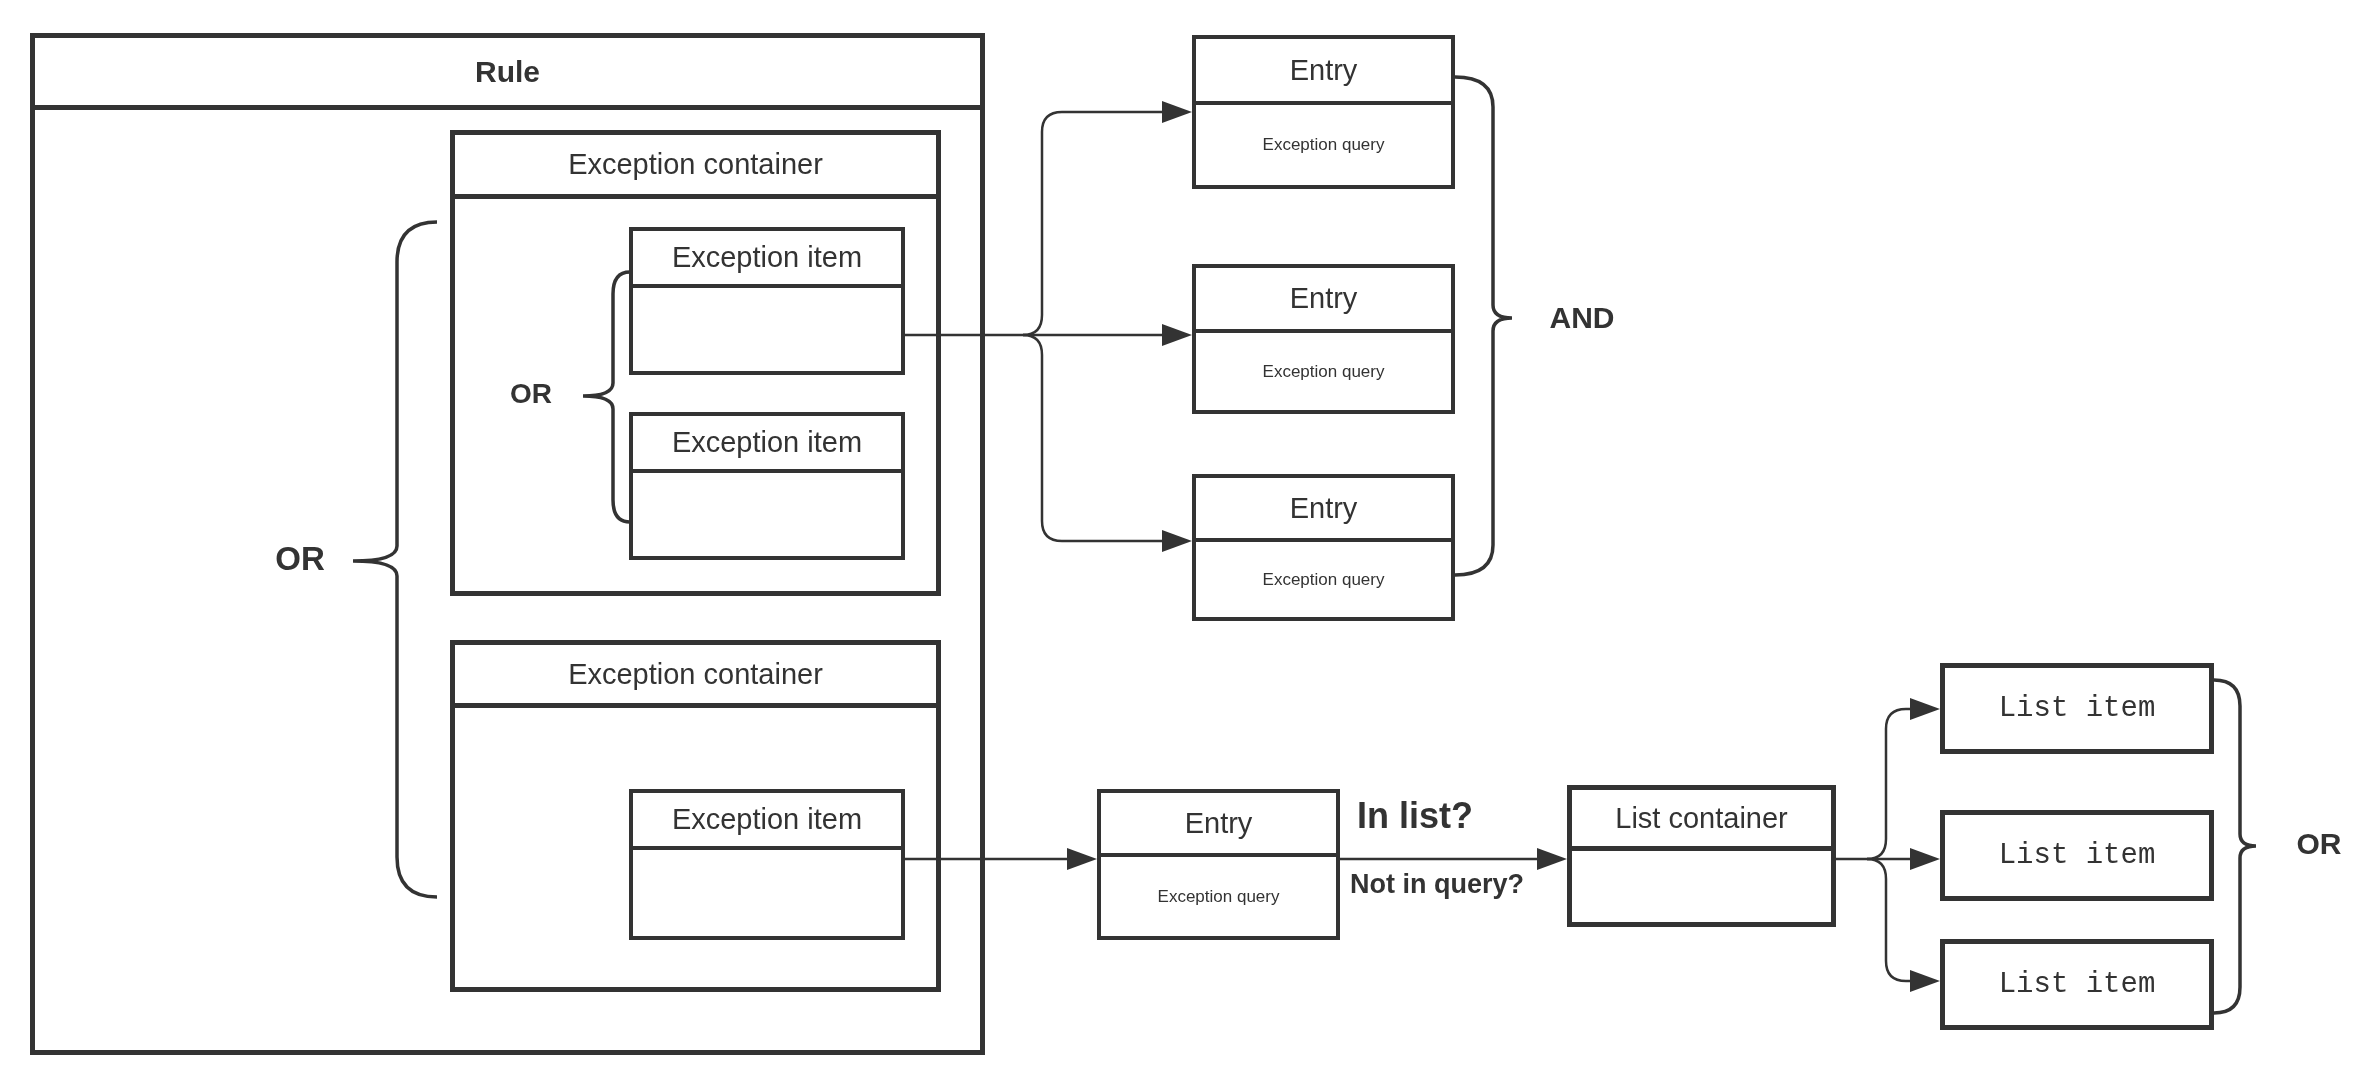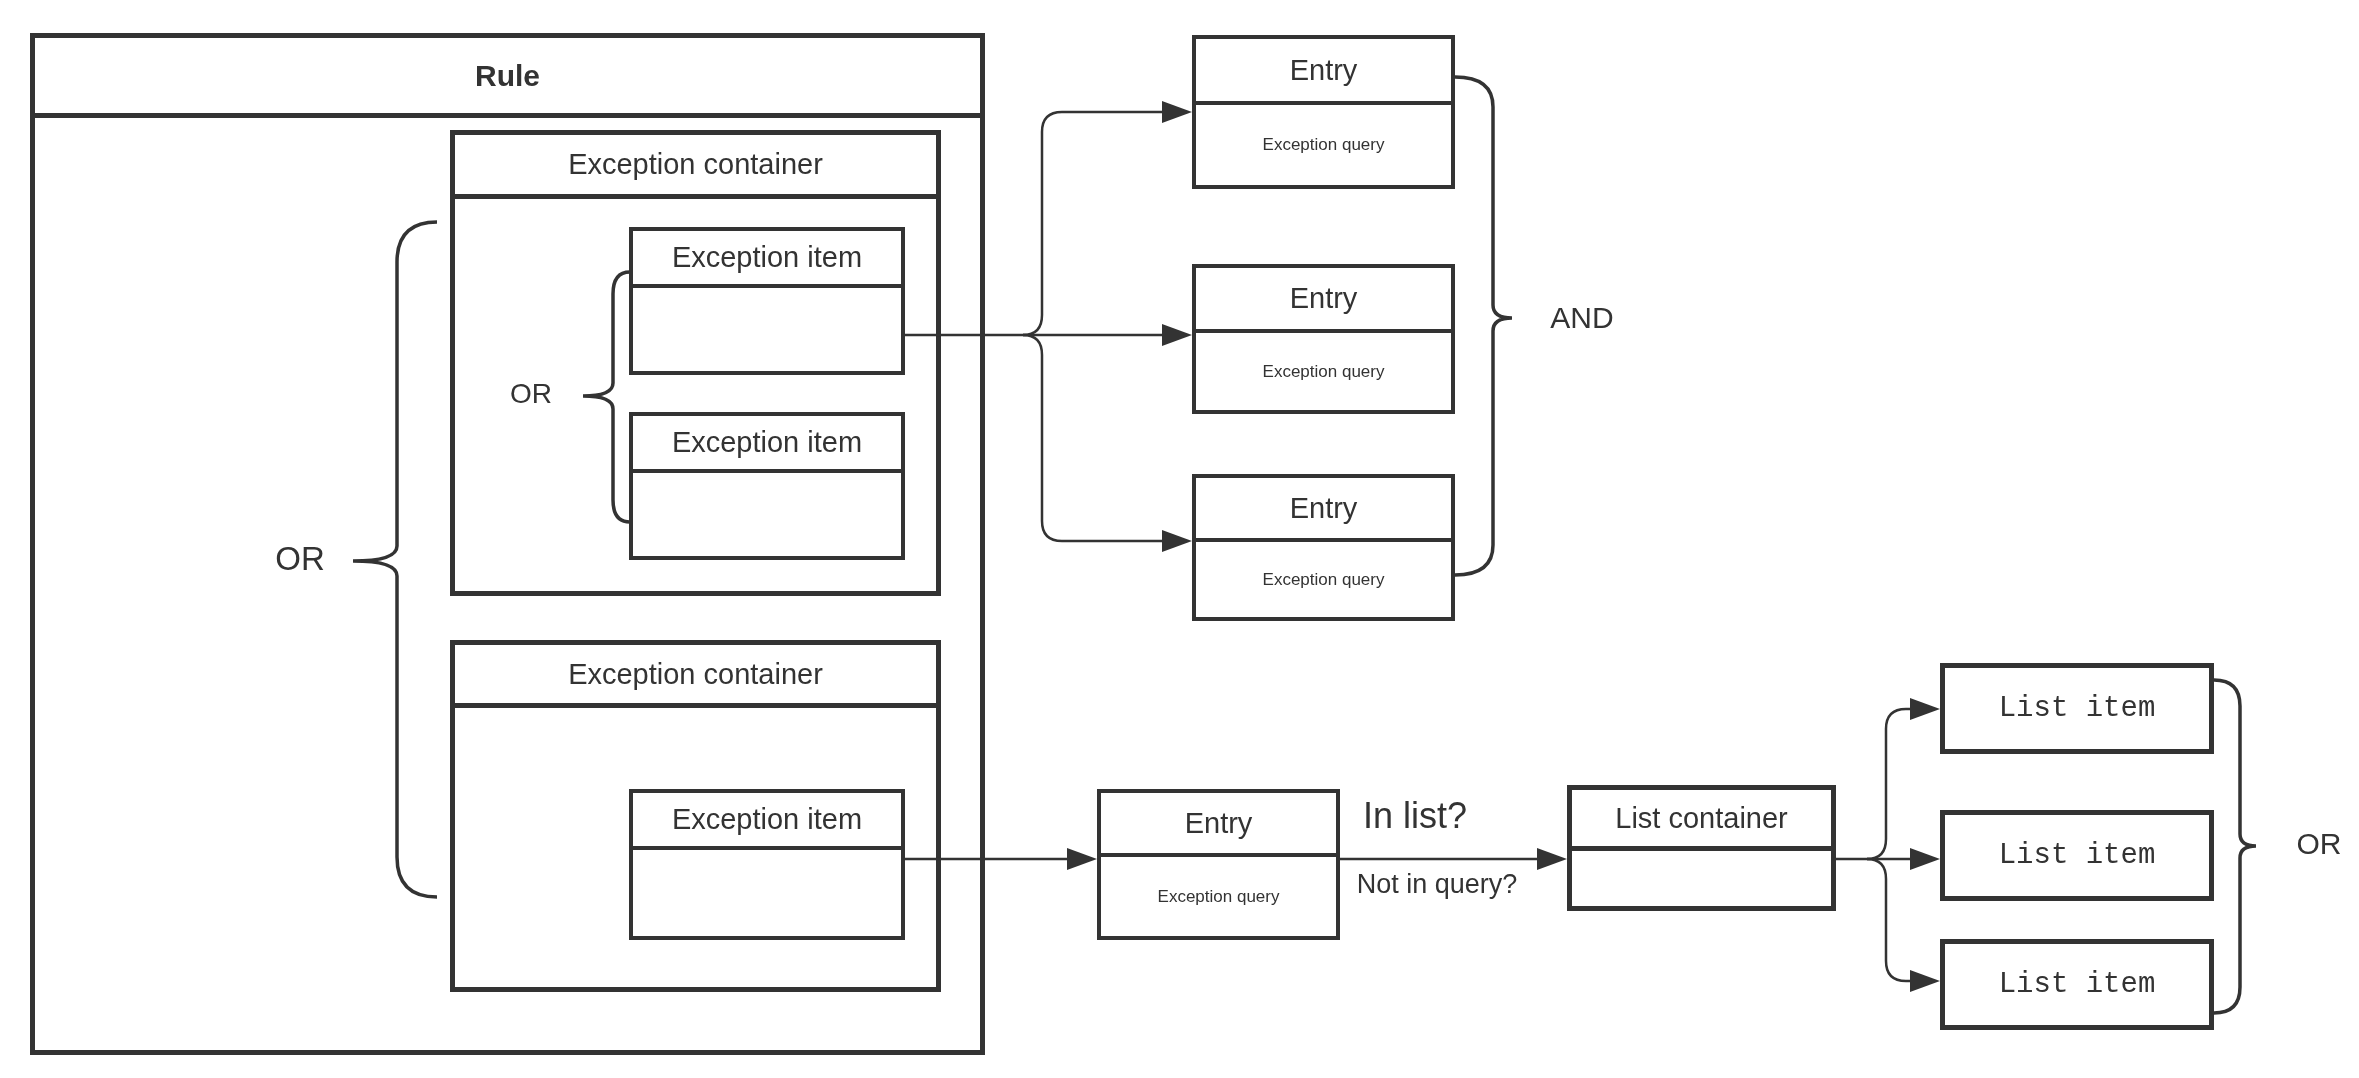--- a/index.html
+++ b/index.html
@@ -19,45 +19,45 @@
     box-sizing:border-box; display:flex; align-items:center; justify-content:center;
     border-bottom:4px solid var(--stroke); font-size:29px; white-space:nowrap;
   }
   .b5 > .hd{border-bottom-width:5px;}
   .bd{flex:1; display:flex; align-items:center; justify-content:center;}
   .qy{font-size:17px; white-space:nowrap;}
   .li{align-items:center; justify-content:center; flex-direction:row; font-size:29px;font-family:Liberation Mono, monospace;}
 
   
   #rule{left:30px; top:33px; width:955px; height:1022px;}
-  #rule > .hd{height:80px; font-weight:bold; font-size:30px;}
+  #rule > .hd{height:72px; font-weight:bold; font-size:30px;}
   #ec1{left:450px; top:130px; width:491px; height:466px;}
   #ec1 > .hd{height:64px;}
   #ec2{left:450px; top:640px; width:491px; height:352px;}
   #ec2 > .hd{height:63px;}
   #ei1{left:629px; top:227px; width:276px; height:148px;}
   #ei2{left:629px; top:412px; width:276px; height:148px;}
   #ei3{left:629px; top:789px; width:276px; height:151px;}
   .item > .hd{height:57px;}
   #e1{left:1192px; top:35px;  width:263px; height:154px;}
   #e1 > .hd{height:66px;}
   #e2{left:1192px; top:264px; width:263px; height:150px;}
   #e2 > .hd{height:65px;}
   #e3{left:1192px; top:474px; width:263px; height:147px;}
   #e3 > .hd{height:64px;}
   #e4{left:1097px; top:789px; width:243px; height:151px;}
   #e4 > .hd{height:64px;}
-  #lc{left:1567px; top:785px; width:269px; height:126px;gap:28px;}
+  #lc{left:1567px; top:785px; width:269px; height:142px;gap:28px;}
   #lc > .hd{height:61px;}
   #li1{left:1940px; top:663px; width:274px; height:91px;}
   #li2{left:1940px; top:810px; width:274px; height:91px;}
   #li3{left:1940px; top:939px; width:274px; height:91px;}
 
   
-  .lbl{position:absolute; transform:translate(-50%,-50%); white-space:nowrap; z-index:2;}
+  .lbl{position:absolute; transform:translate(-50%,-50%); white-space:nowrap; z-index:2;font-weight:bold;}
   #lbl-or-outer{left:300px;  top:559px; font-size:33px;}
   #lbl-or-inner{left:531px;  top:394px; font-size:28px;}
   #lbl-and{left:1582px; top:318px; font-size:30px;}
   #lbl-or-list{left:2319px; top:844px; font-size:30px;}
   #lbl-inlist{left:1415px; top:816px; font-size:36px;}
   #lbl-notinlist{left:1437px; top:884px; font-size:27px;}
 
   svg.overlay{position:absolute; left:0; top:0; z-index:3; color:var(--stroke); pointer-events:none;}
   svg.overlay path.ln{fill:none; stroke:currentColor; stroke-width:2.5;}
   svg.overlay path.br{fill:none; stroke:currentColor; stroke-width:3.5;}

